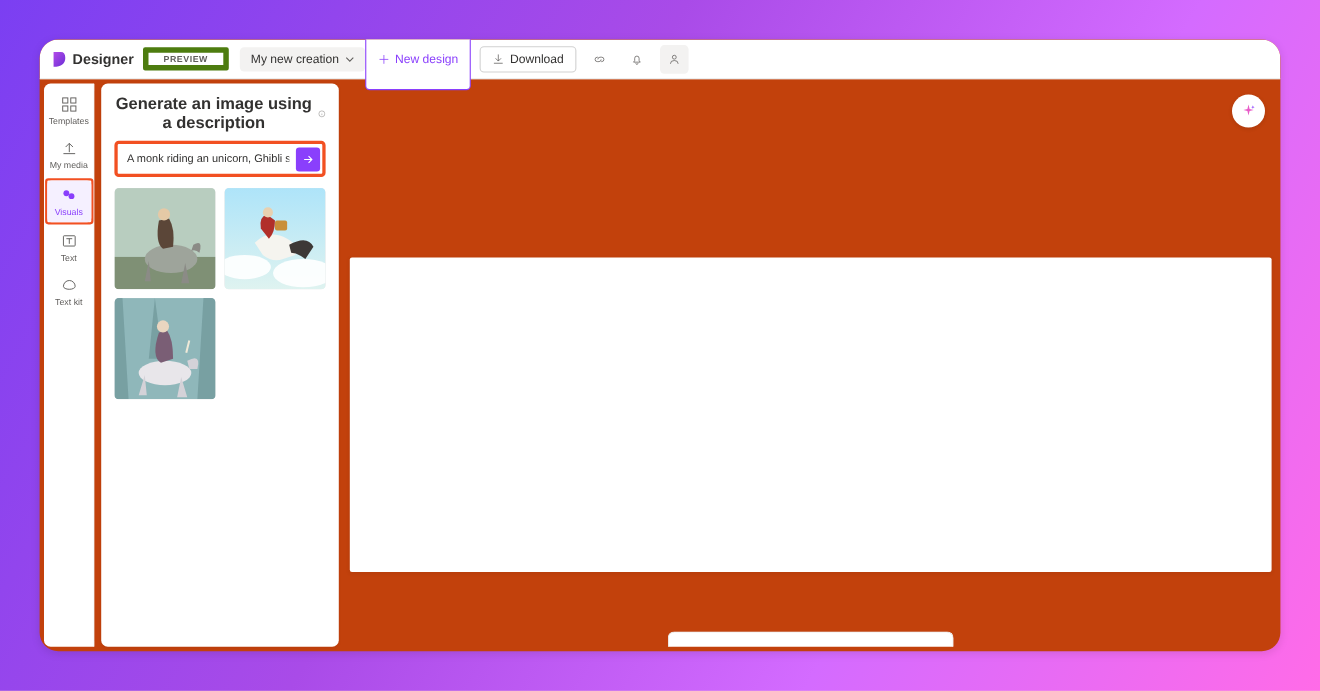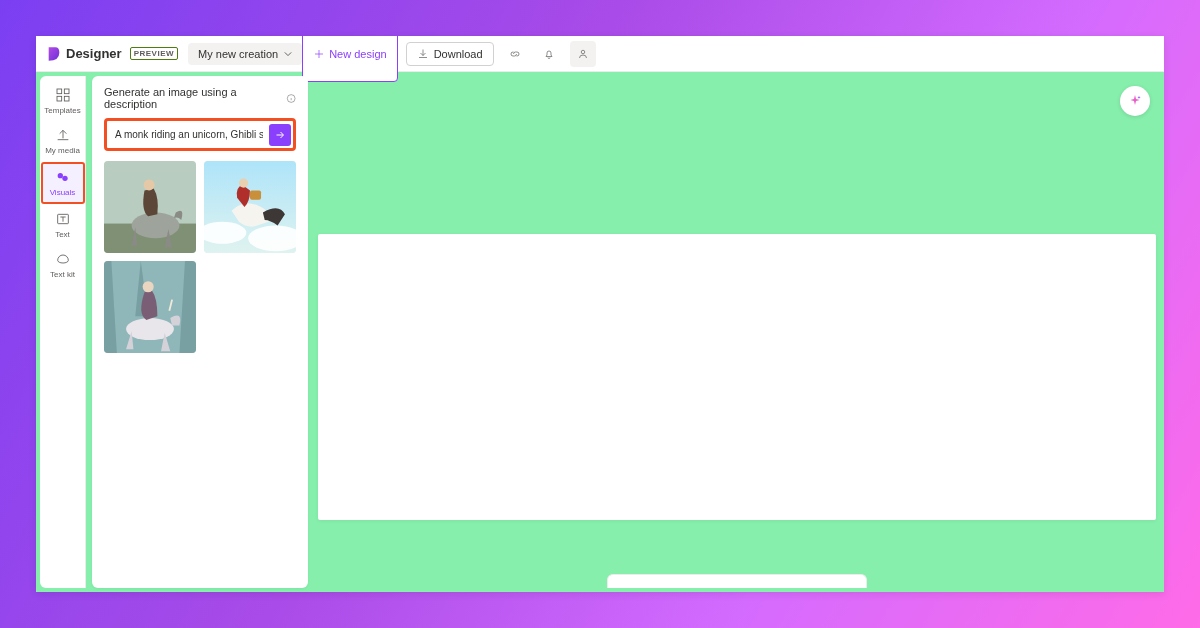--- a/index.html
+++ b/index.html
@@ -7,43 +7,43 @@
     font-family: 'Segoe UI', Arial, sans-serif;
     width: 1200px;
     height: 628px;
     background: linear-gradient(120deg, #7b3ff2 0%, #a94be8 40%, #d46bff 70%, #ff6be8 100%);
     overflow: hidden;
     position: relative;
   }
   .app-window {
     position: absolute;
     top: 36px; left: 36px; right: 36px; bottom: 36px;
-    background: #86efac;
-    border-radius: 0;
+    background: #c2410c;
+    border-radius: 17px;
     display: flex;
     flex-direction: column;
     overflow: hidden;
     box-shadow: 0 2px 8px rgba(0,0,0,0.1);
   }
   
   .topbar {
     height: 36px;
     background: #fff;
     display: flex;
     align-items: center;
     padding: 0 10px;
     border-bottom: 1px solid #ececec;
     font-size: 11px;
     color: #323130;
   }
   .brand { display: flex; align-items: center; gap: 4px; font-weight: 600; font-size: 13px; }
   .brand-logo { width: 16px; height: 16px; }
   .preview-badge {
     font-size: 8px; letter-spacing: 0.5px; color: #605e5c;
-    border: 1px solid #4d7c0f; border-radius: 2px; padding: 1px 3px;
+    border: 5px solid #4d7c0f; border-radius: 2px; padding: 1px 14px;
     margin-left: 4px;
   }
   .file-btn {
     display: flex; align-items: center; gap: 6px;
     background: #f3f2f1; border-radius: 4px; padding: 5px 10px;
     margin-left: 10px; font-size: 11px; color: #323130;
   }
   .chev { width: 8px; height: 8px; }
   .topbar-center {
     flex: 1; display: flex; justify-content: center; align-items: center; gap: 10px;
@@ -93,21 +93,21 @@
     overflow: hidden;
   }
   .tabs {
     display: flex; gap: 14px; padding: 10px 14px 0 14px; font-size: 11px;
     color: #605e5c;
   }
   .tab { padding-bottom: 6px; }
   .tab.active { color: #323130; font-weight: 600; border-bottom: 2px solid #8a3ffc; }
   .tab-highlight { border: 3px solid #f25022; padding: 2px 4px; margin: -3px -4px 0 -4px; }
   .panel-body { padding: 10px 12px; }
-  .gen-label { font-size: 11px; font-weight: 400; color: #323130; display: flex; align-items: center; gap: 4px; }
+  .gen-label { font-size: 15px; font-weight: 700; color: #323130; display: flex; align-items: center; gap: 4px; text-align: center; }
   .info-ico { width: 11px; height: 11px; stroke: #605e5c; fill: none; stroke-width: 1.2; }
   .prompt-row {
     margin-top: 8px; border: 3px solid #f25022; border-radius: 4px;
     display: flex; align-items: center; padding: 2px;
   }
   .prompt-input {
     flex: 1; border: none; outline: none; font-size: 10px;
     padding: 6px 6px; color: #323130;
   }
   .submit-btn {

